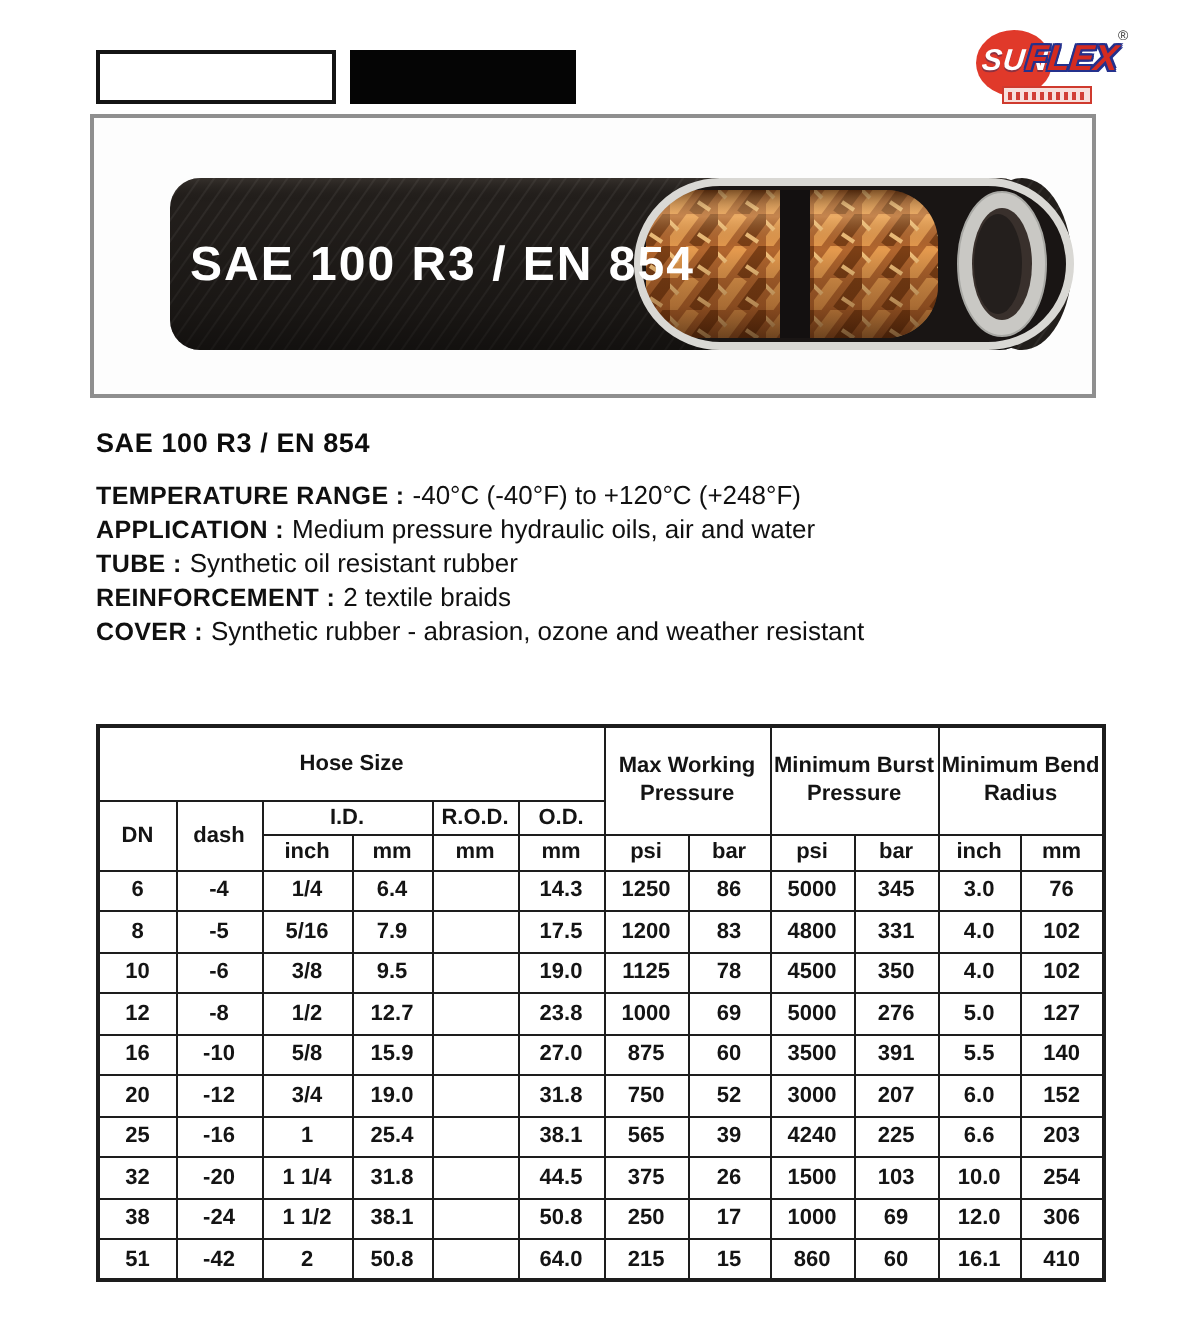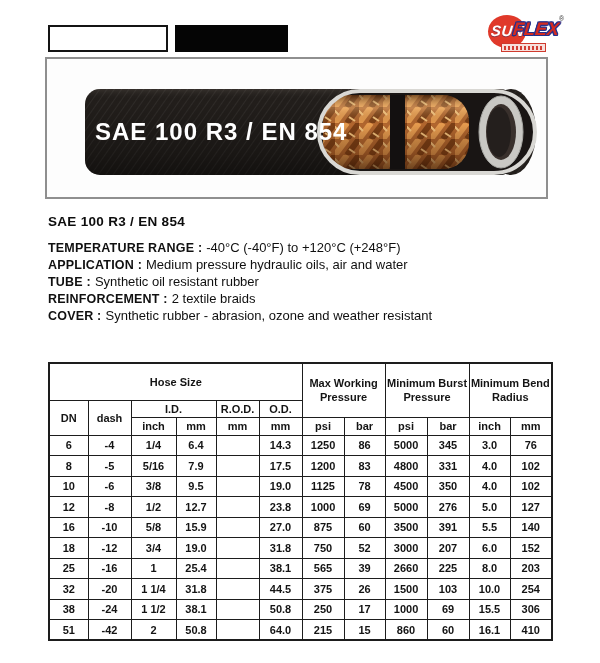--- a/index.html
+++ b/index.html
@@ -236,21 +236,21 @@
           <td></td>
           <td>27.0</td>
           <td>875</td>
           <td>60</td>
           <td>3500</td>
           <td>391</td>
           <td>5.5</td>
           <td>140</td>
         </tr>
         <tr>
-          <td>18</td>
+          <td>20</td>
           <td>-12</td>
           <td>3/4</td>
           <td>19.0</td>
           <td></td>
           <td>31.8</td>
           <td>750</td>
           <td>52</td>
           <td>3000</td>
           <td>207</td>
           <td>6.0</td>
@@ -258,23 +258,23 @@
         </tr>
         <tr>
           <td>25</td>
           <td>-16</td>
           <td>1</td>
           <td>25.4</td>
           <td></td>
           <td>38.1</td>
           <td>565</td>
           <td>39</td>
-          <td>2660</td>
+          <td>4240</td>
           <td>225</td>
-          <td>8.0</td>
+          <td>6.6</td>
           <td>203</td>
         </tr>
         <tr>
           <td>32</td>
           <td>-20</td>
           <td>1 1/4</td>
           <td>31.8</td>
           <td></td>
           <td>44.5</td>
           <td>375</td>
@@ -288,21 +288,21 @@
           <td>38</td>
           <td>-24</td>
           <td>1 1/2</td>
           <td>38.1</td>
           <td></td>
           <td>50.8</td>
           <td>250</td>
           <td>17</td>
           <td>1000</td>
           <td>69</td>
-          <td>15.5</td>
+          <td>12.0</td>
           <td>306</td>
         </tr>
         <tr>
           <td>51</td>
           <td>-42</td>
           <td>2</td>
           <td>50.8</td>
           <td></td>
           <td>64.0</td>
           <td>215</td>

